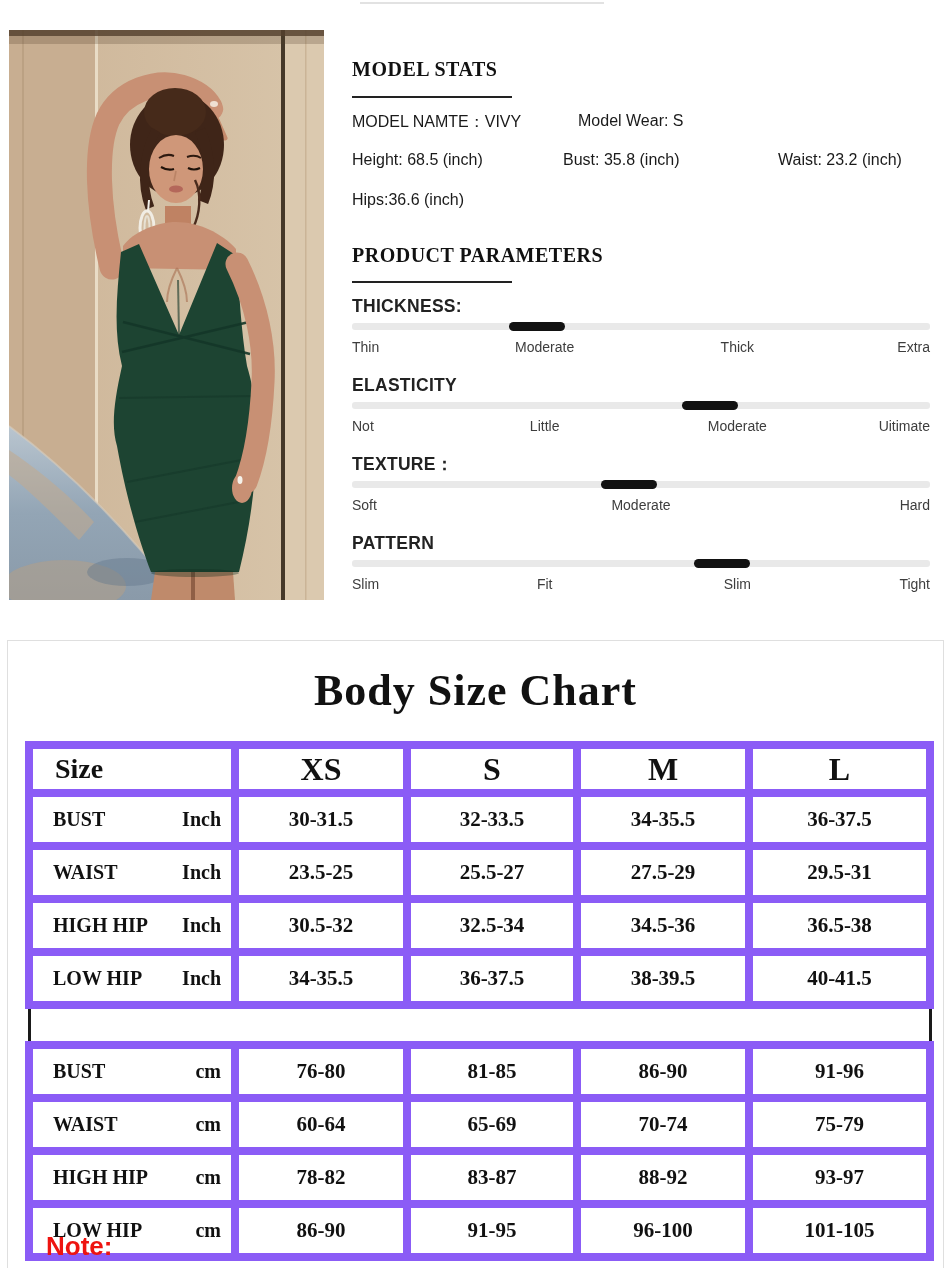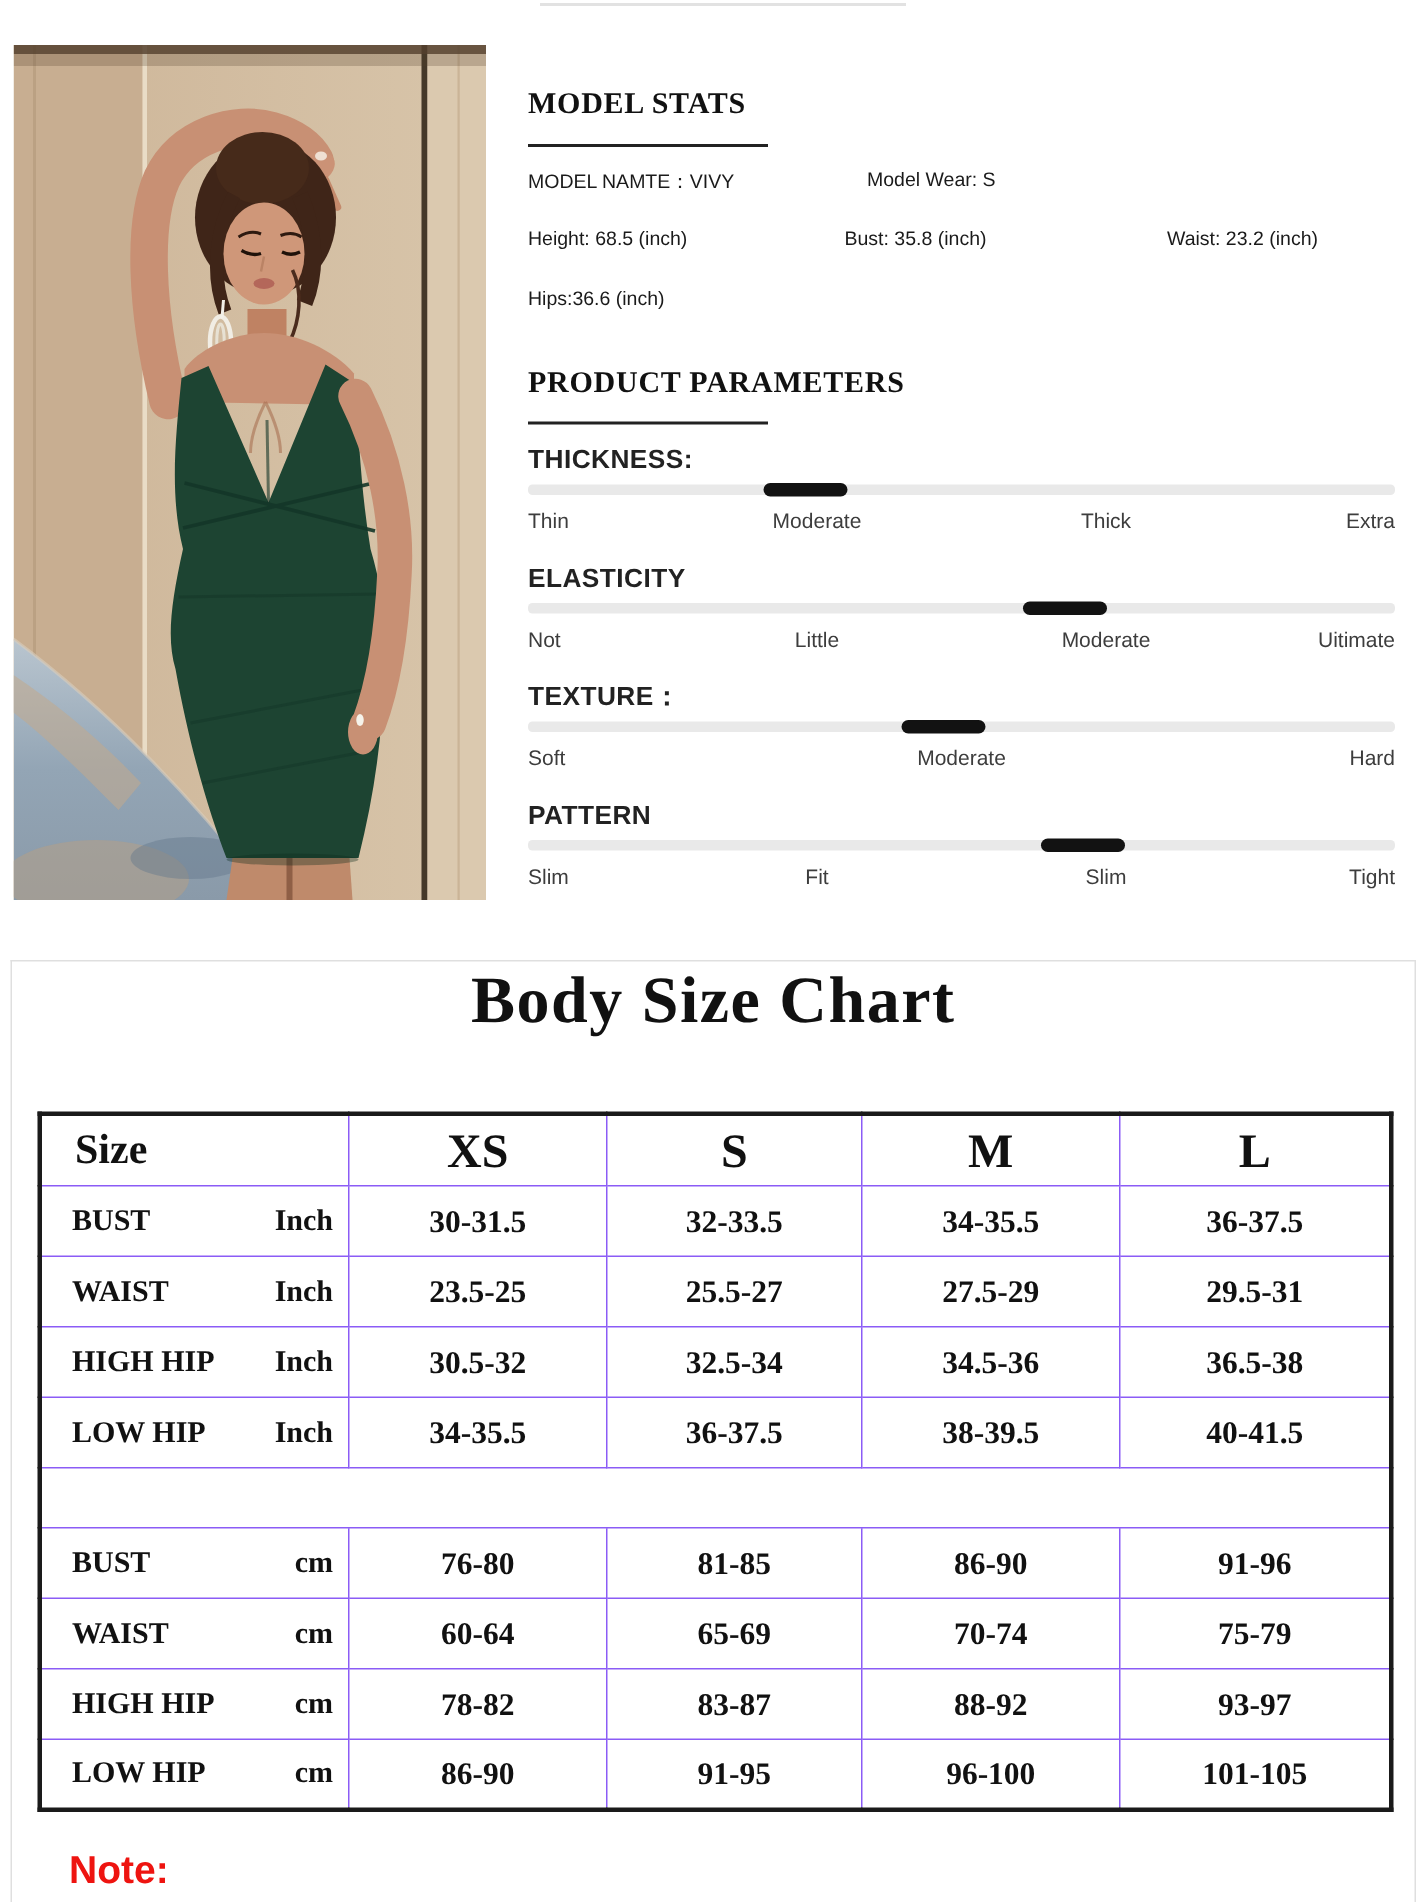--- a/index.html
+++ b/index.html
@@ -15,45 +15,45 @@
   .model-photo svg { display:block; width:100%; height:100%; }
 
   
   .info-col { position:absolute; left:350px; top:0; width:580px; height:630px; }
   .serif-title { position:absolute; left:2px; font-family:"Liberation Serif","DejaVu Serif",serif;
                  font-weight:bold; font-size:20px; letter-spacing:0.5px; color:#111; white-space:nowrap; }
   .title-underline { position:absolute; left:2px; width:160px; height:2px; background:#222; }
   #ms-title { top:58px; }  #ms-underline { top:96px; }
   #pp-title { top:244px; } #pp-underline { top:281px; }
 
-  .stats-row { position:absolute; left:0; width:100%; height:22px; font-size:13px; color:#1a1a1a;text-decoration:underline; }
+  .stats-row { position:absolute; left:0; width:100%; height:22px; font-size:16px; color:#1a1a1a;text-decoration:underline; }
   .stats-row span { position:absolute; white-space:nowrap; }
   #row-name { top:112px; }
   #row-meas { top:151px; }
   #row-hips { top:191px; }
   .off-0 { left:2px; } .off-wear { left:228px; } .off-bust { left:213px; } .off-waist { left:428px; }
 
   
   #scales { position:absolute; left:2px; top:296px; width:578px; }
   .scale { margin-bottom:19px; }
   .scale h3 { font-size:17.5px; font-weight:bold; color:#222; line-height:20px; margin-bottom:7px;
               letter-spacing:0.3px; font-family:"Liberation Sans",sans-serif; }
   .bar { position:relative; height:7px; background:#e9e9e9; border-radius:3px; margin-bottom:9px; }
   .marker { position:absolute; top:-1px; width:56px; height:9px; background:#121212; border-radius:5px; }
   .labels { position:relative; height:17px; font-size:14px; color:#3d3d3d; }
   .labels span { position:absolute; top:0; white-space:nowrap; }
 
   
   .chart-card { position:absolute; left:7px; top:640px; width:937px; height:628px;
                 background:#fff; border:1px solid #dfdfdf; border-bottom:none; }
-  .chart-title { text-align:center; font-family:"Liberation Serif","DejaVu Serif",serif;
+  .chart-title { text-align:center; margin-top:24px; font-family:"Liberation Serif","DejaVu Serif",serif;
                  font-weight:bold; font-size:44px; color:#111; letter-spacing:1px; }
   table.size-table { position:absolute; left:17px; top:100px; width:901px; border-collapse:collapse;
                      table-layout:fixed; }
-  .size-table th, .size-table td { border:1px solid #8b5cf6; padding:0; color:#111; }
+  .size-table th, .size-table td { border:8px solid #8b5cf6; padding:0; color:#111; }
   .size-table { border:3px solid #1a1a1a; }
   .size-table thead tr { height:48px; }
   .size-table tbody tr { height:47px; }
   .size-table tr.spacer-row { height:40px; }
   th.col-size { text-align:left; padding-left:22px; font-family:"Liberation Serif",serif; font-size:28px; }
   th.col-sz { font-family:"Liberation Serif",serif; font-size:32px; font-weight:bold; text-align:center; }
   td.label-cell { font-family:"Liberation Serif",serif; font-weight:bold; }
   td.label-cell .lbl { float:left; margin-left:20px; font-size:20px; line-height:45px; }
   td.label-cell .unit { float:right; margin-right:10px; font-size:20px; line-height:45px; }
   td.value { text-align:center; font-weight:bold; font-size:21px; font-family:Liberation Serif, serif; }

